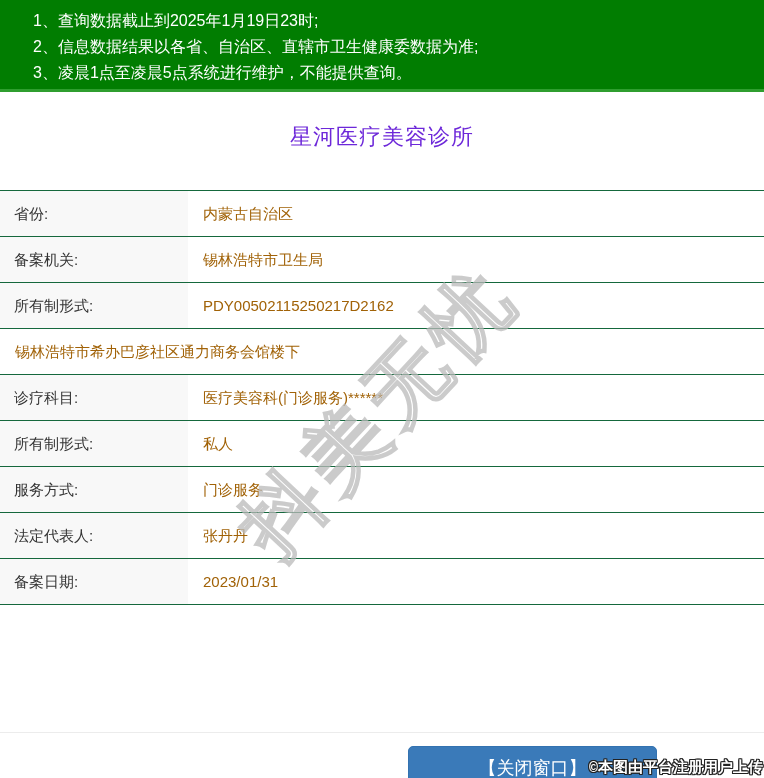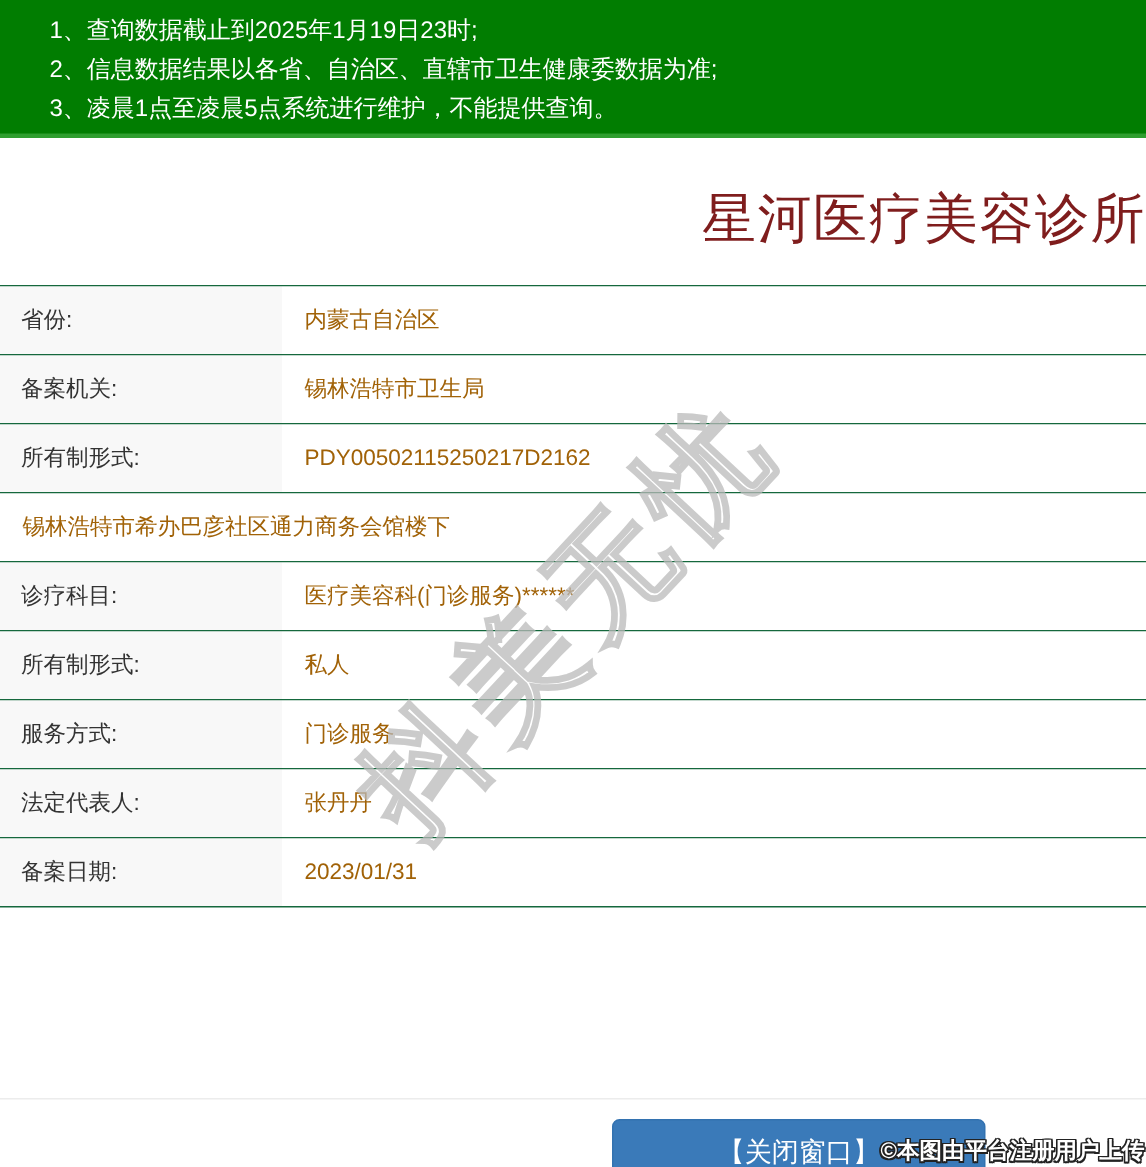--- a/index.html
+++ b/index.html
@@ -24,24 +24,24 @@
     line-height: 26px;
     white-space: nowrap;
   }
   .notice-line b { font-weight: 400; }
   
   .title {
     margin-top: 30px;
     margin-left: 290px;
     width: 474px;
     height: 42px;
-    text-align: right;
-    font-size: 36px;
+    text-align: left;
+    font-size: 22px;
     letter-spacing: 1px;
-    color: #7f1d1d;
+    color: #6d28d9;
     font-weight: 400;
   }
   
   .info-table {
     margin-top: 26px;
     width: 764px;
     border-top: 1px solid #15683d;
   }
   .row {
     display: flex;
@@ -110,20 +110,21 @@
     font-weight: 700;
     color: #ffffff;
     letter-spacing: 0px;
     text-shadow:
       1px 1px 0 #222, -1px -1px 0 #222,
       1px -1px 0 #222, -1px 1px 0 #222,
       1px 0 0 #222, -1px 0 0 #222,
       0 1px 0 #222, 0 -1px 0 #222;
     z-index: 7;
     white-space: nowrap;
+    font-family: Liberation Mono, monospace;
   }
 </style>
 </head>
 <body>
 
 <div class="banner">
   <div class="notice-line"><span>1、查询数据截止到</span><b>2025年1月19日23时</b><span>;</span></div>
   <div class="notice-line"><span>2、信息数据结果以各省、自治区、直辖市卫生健康委数据为准;</span><b></b><span></span></div>
   <div class="notice-line"><span>3、</span><b>凌晨1点至凌晨5点</b><span>系统进行维护，不能提供查询。</span></div>
 </div>

